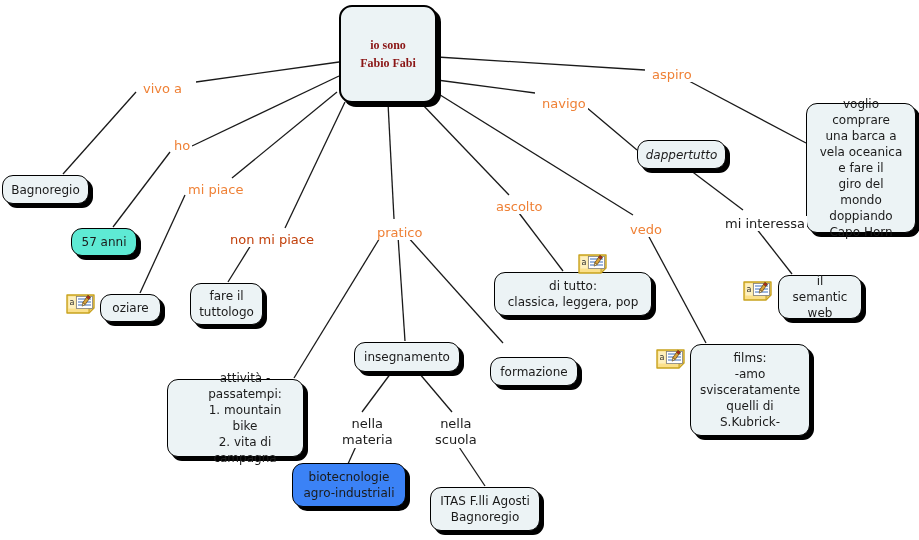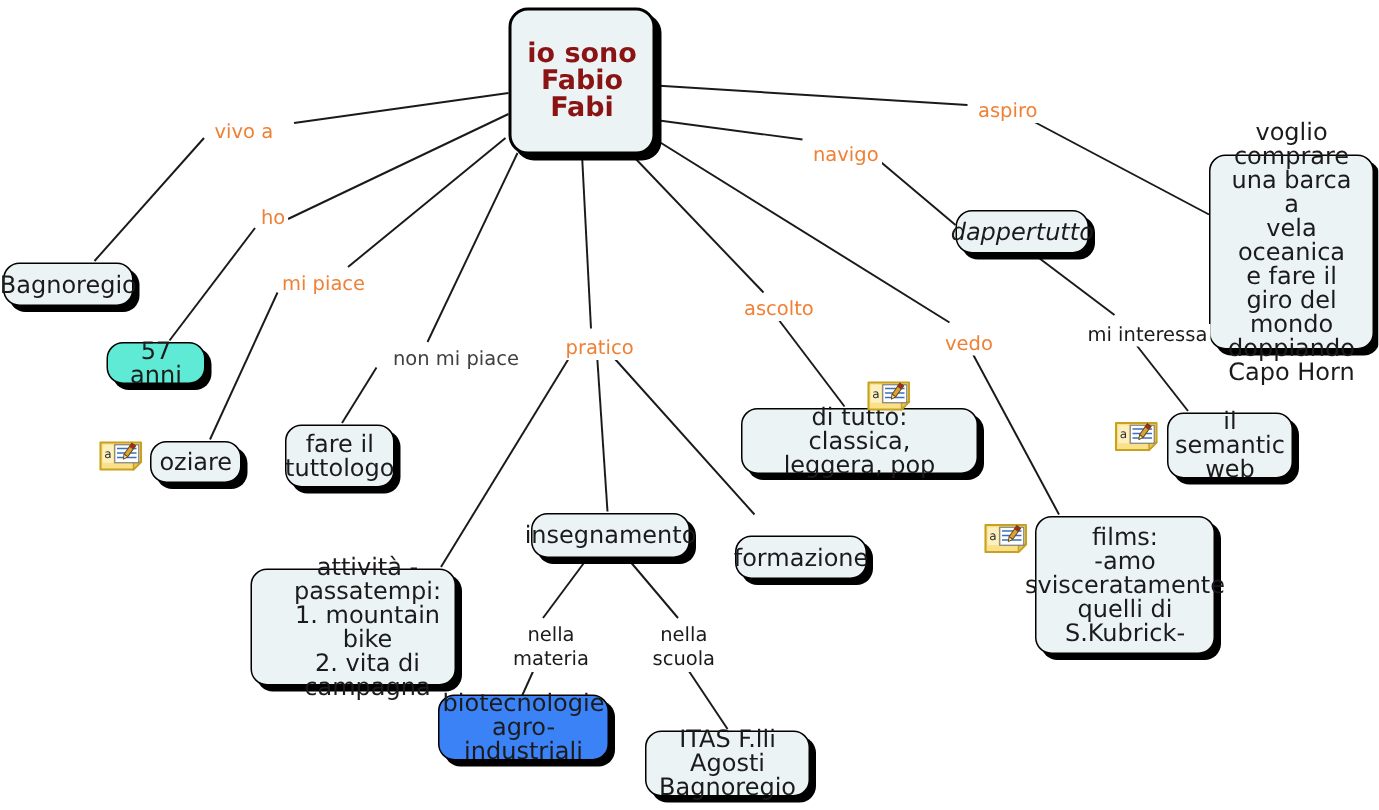--- a/index.html
+++ b/index.html
@@ -27,37 +27,38 @@
     pointer-events: none;
   }
   .node {
     position: absolute;
     box-sizing: border-box;
     background: #ecf3f5;
     border: 1.6px solid #000000;
     border-radius: 11px;
     box-shadow: 4px 4px 0 0 #000000;
     color: #1b1b1b;
-    font-size: 16px;
+    font-size: 12px;
     line-height: 16px;
     text-align: center;
     display: flex;
     align-items: center;
     justify-content: center;
     padding: 4px 9px;
     white-space: pre-line;
     z-index: 5;
   }
   .node.root {
     border-radius: 13px;
     border-width: 2px;
     color: #8a1414;
     font-weight: bold;
-    font-size: 18px;
+    font-size: 12px;
     line-height: 18px;
+    font-family: Liberation Serif, serif;
   }
   .elabel {
     position: absolute;
     color: #ef8136;
     font-size: 13px;
     line-height: 15px;
     white-space: nowrap;
     background: #ffffff;
     padding: 0 2px;
     z-index: 6;
@@ -145,21 +146,21 @@
       <div class="node" style="left: 690px; top: 344px; width: 120px; height: 92px; background: rgb(236, 243, 245); border-color: rgb(0, 0, 0); box-shadow: rgb(0, 0, 0) 4px 4px 0px 0px; color: rgb(27, 27, 27);">films:
 -amo
 svisceratamente
 quelli di
 S.Kubrick-</div>
     </div>
   <div id="label-layer">
       <div class="elabel" style="left: 141px; top: 81px; color: rgb(239, 129, 54);">vivo a</div>
       <div class="elabel" style="left: 172px; top: 138px; color: rgb(239, 129, 54);">ho</div>
       <div class="elabel" style="left: 186px; top: 182px; color: rgb(239, 129, 54);">mi piace</div>
-      <div class="elabel" style="left: 228px; top: 232px; color: #404040; margin-left: 32px;">non mi piace</div>
+      <div class="elabel" style="left: 228px; top: 232px; color: #c2410c;">non mi piace</div>
       <div class="elabel" style="left: 375px; top: 225px; color: rgb(239, 129, 54);">pratico</div>
       <div class="elabel" style="left: 494px; top: 199px; color: rgb(239, 129, 54);">ascolto</div>
       <div class="elabel" style="left: 628px; top: 222px; color: rgb(239, 129, 54);">vedo</div>
       <div class="elabel" style="left: 540px; top: 96px; color: rgb(239, 129, 54);">navigo</div>
       <div class="elabel" style="left: 650px; top: 67px; color: rgb(239, 129, 54);">aspiro</div>
       <div class="elabel plain" style="left: 708px; top: 216px; color: rgb(27, 27, 27); margin-left: 15px;">mi interessa</div>
       <div class="elabel plain multi" style="left: 340px; top: 416px; color: rgb(27, 27, 27);">nella
 materia</div>
       <div class="elabel plain multi" style="left: 433px; top: 416px; color: rgb(27, 27, 27);">nella
 scuola</div>

